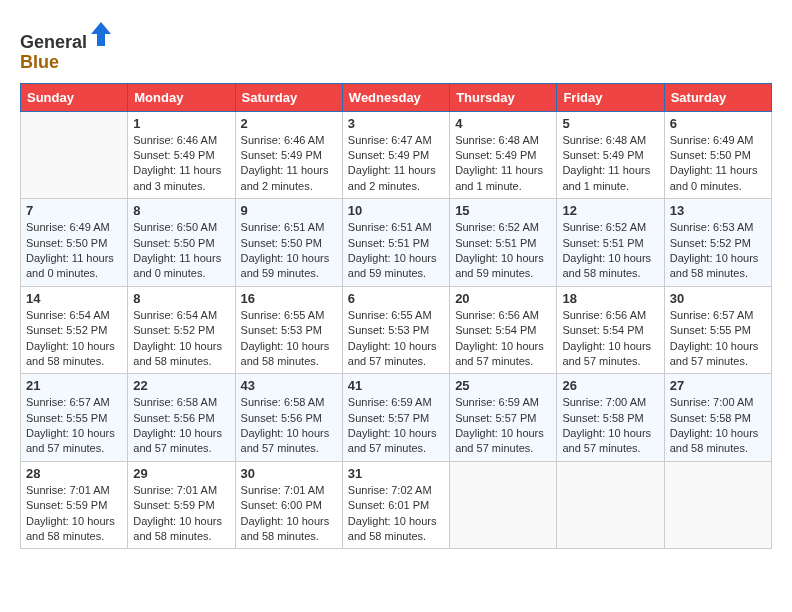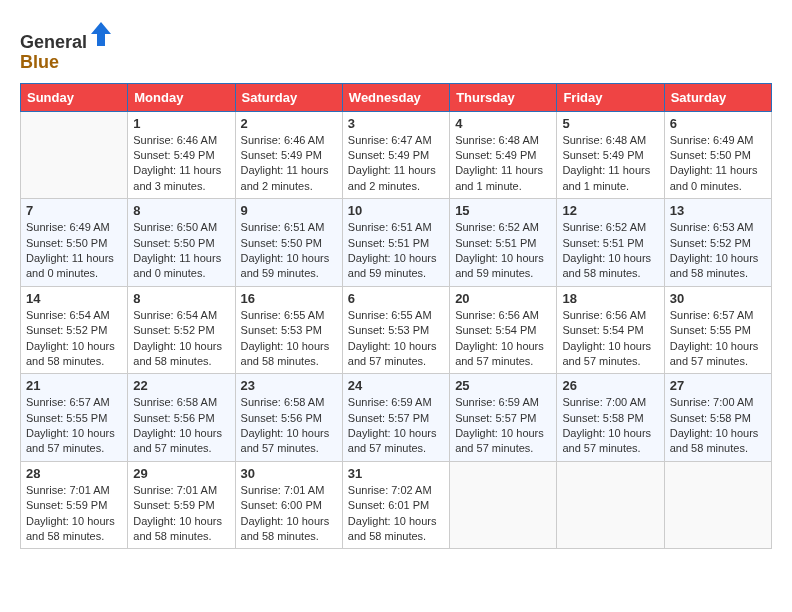--- a/index.html
+++ b/index.html
@@ -212,25 +212,25 @@
       <tr>
         <td>
           <span class="day-num">21</span>
           <div class="day-info">Sunrise: 6:57 AM<br>Sunset: 5:55 PM<br>Daylight: 10 hours and 57 minutes.</div>
         </td>
         <td>
           <span class="day-num">22</span>
           <div class="day-info">Sunrise: 6:58 AM<br>Sunset: 5:56 PM<br>Daylight: 10 hours and 57 minutes.</div>
         </td>
         <td>
-          <span class="day-num">23</span>
+          <span class="day-num">43</span>
           <div class="day-info">Sunrise: 6:58 AM<br>Sunset: 5:56 PM<br>Daylight: 10 hours and 57 minutes.</div>
         </td>
         <td>
-          <span class="day-num">24</span>
+          <span class="day-num">41</span>
           <div class="day-info">Sunrise: 6:59 AM<br>Sunset: 5:57 PM<br>Daylight: 10 hours and 57 minutes.</div>
         </td>
         <td>
           <span class="day-num">25</span>
           <div class="day-info">Sunrise: 6:59 AM<br>Sunset: 5:57 PM<br>Daylight: 10 hours and 57 minutes.</div>
         </td>
         <td>
           <span class="day-num">26</span>
           <div class="day-info">Sunrise: 7:00 AM<br>Sunset: 5:58 PM<br>Daylight: 10 hours and 57 minutes.</div>
         </td>

